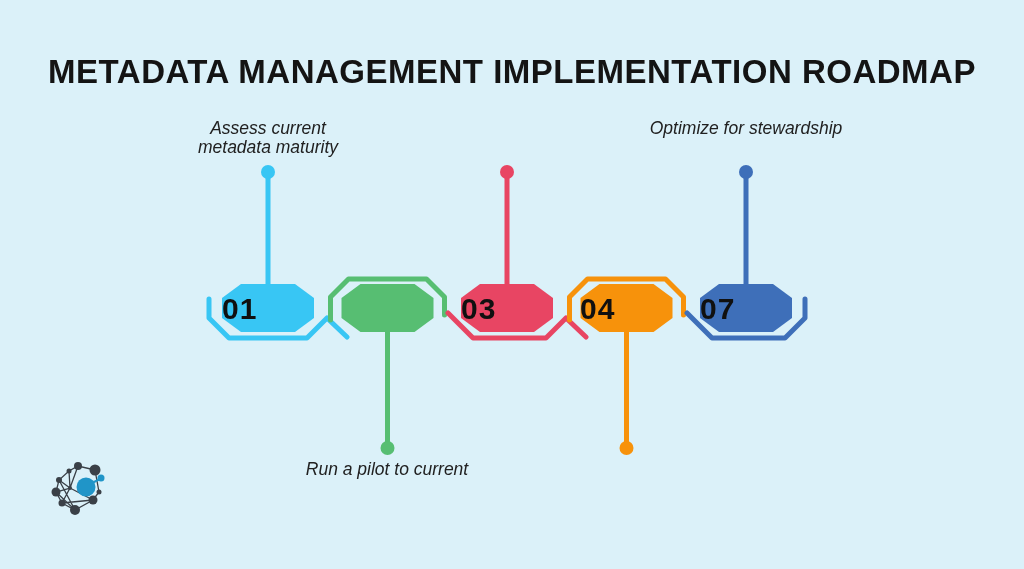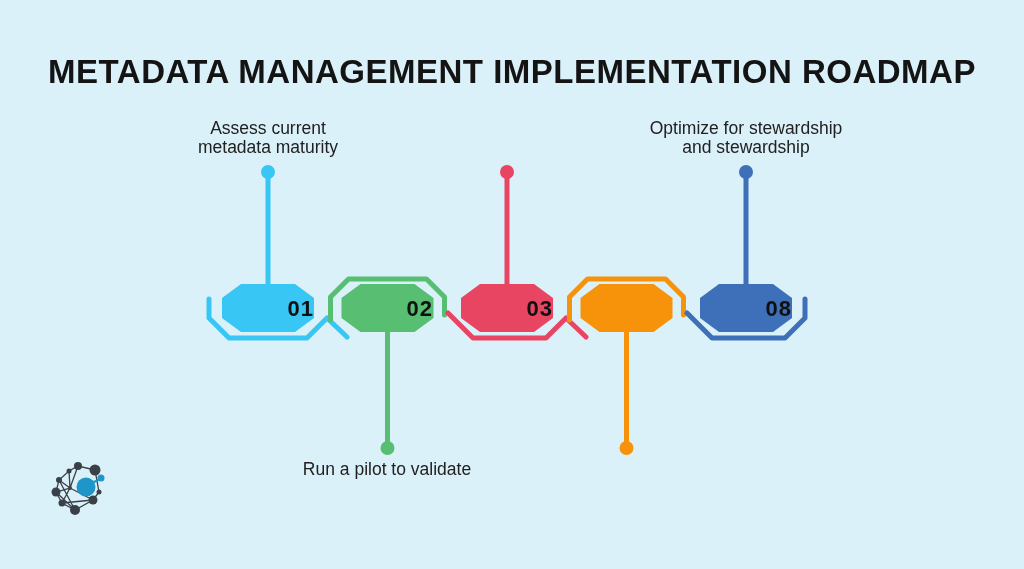--- a/index.html
+++ b/index.html
@@ -13,27 +13,27 @@
   .title{
     position:absolute;top:53px;left:0;width:1024px;
     text-align:center;
     font-size:33px;font-weight:700;letter-spacing:.5px;
     color:#141414;
     margin:0;
   }
   .art{position:absolute;left:0;top:0;width:1024px;height:569px;}
   .step-label{
     position:absolute;width:280px;text-align:center;
-    font-size:17.5px;line-height:19px;color:#212121;
+    font-size:17.5px;line-height:19px;color:#212121;font-style:italic;
   }
   .label-top{top:119px;}
   .label-bottom{top:460px;}
   .step-number{
-    position:absolute;width:92px;top:295px;text-align:right;
-    font-size:22px;line-height:27px;font-weight:700;letter-spacing:1px;
+    position:absolute;width:92px;top:295px;text-align:left;
+    font-size:30px;line-height:27px;font-weight:700;letter-spacing:1px;
     color:#101010;
   }
   .logo{position:absolute;left:50px;top:455px;width:68px;height:70px;}
 </style>
 </head>
 <body>
 
 <div class="canvas">
 
   <h1 class="title">METADATA MANAGEMENT IMPLEMENTATION ROADMAP</h1>
@@ -60,34 +60,33 @@
     <path stroke="none" d="M 599.5,284 L 653.5,284 L 672.5,298 L 672.5,318 L 653.5,332 L 599.5,332 L 580.5,318 L 580.5,298 Z" fill="#F7920B"></path>
     <circle stroke="none" cx="626.5" cy="448" r="7" fill="#F7920B"></circle>
 
     <path d="M 687,313 L 712,338 L 785,338 L 805,318 L 805,299" stroke="#3E6FB9"></path>
     <line x1="746" y1="172" x2="746" y2="288" stroke="#3E6FB9"></line>
     <path stroke="none" d="M 719,284 L 773,284 L 792,298 L 792,318 L 773,332 L 719,332 L 700,318 L 700,298 Z" fill="#3E6FB9"></path>
     <circle stroke="none" cx="746" cy="172" r="7" fill="#3E6FB9"></circle>
   </svg>
 
   <div class="step-number" style="left:222px">01</div>
-  <div class="step-number" style="left:341px">02</div>
   <div class="step-number" style="left:461px">03</div>
-  <div class="step-number" style="left:700px">08</div>
+  <div class="step-number" style="left:580px">04</div>
+  <div class="step-number" style="left:700px">07</div>
 
   <div class="step-label label-top" style="left:128px">
     <div>Assess current</div>
     <div>metadata maturity</div>
   </div>
   <div class="step-label label-top" style="left:606px">
     <div>Optimize for stewardship</div>
-    <div>and stewardship</div>
   </div>
   <div class="step-label label-bottom" style="left:247px">
-    <div>Run a pilot to validate</div>
+    <div>Run a pilot to current</div>
   </div>
 
   <svg class="logo" viewBox="0 0 68 70">
     <g stroke-width="1.3" fill="none" stroke="#3A4047">
       <path d="M45,15 L28,11 L19,16 L9,25 L6,37 L12,48 L25,55 L43,45 L49,37"></path>
       <path d="M9,25 L25,55 M6,37 L25,55 M19,16 L20,33 M20,33 L12,48 M20,33 L43,45 M28,11 L20,33 M45,15 L49,37 M9,25 L20,33 M12,48 L43,45 M6,37 L20,33"></path>
     </g>
     <g stroke="none" fill="#3A4047">
       <circle cx="45" cy="15" r="5.5"></circle>
       <circle cx="28" cy="11" r="4"></circle>

